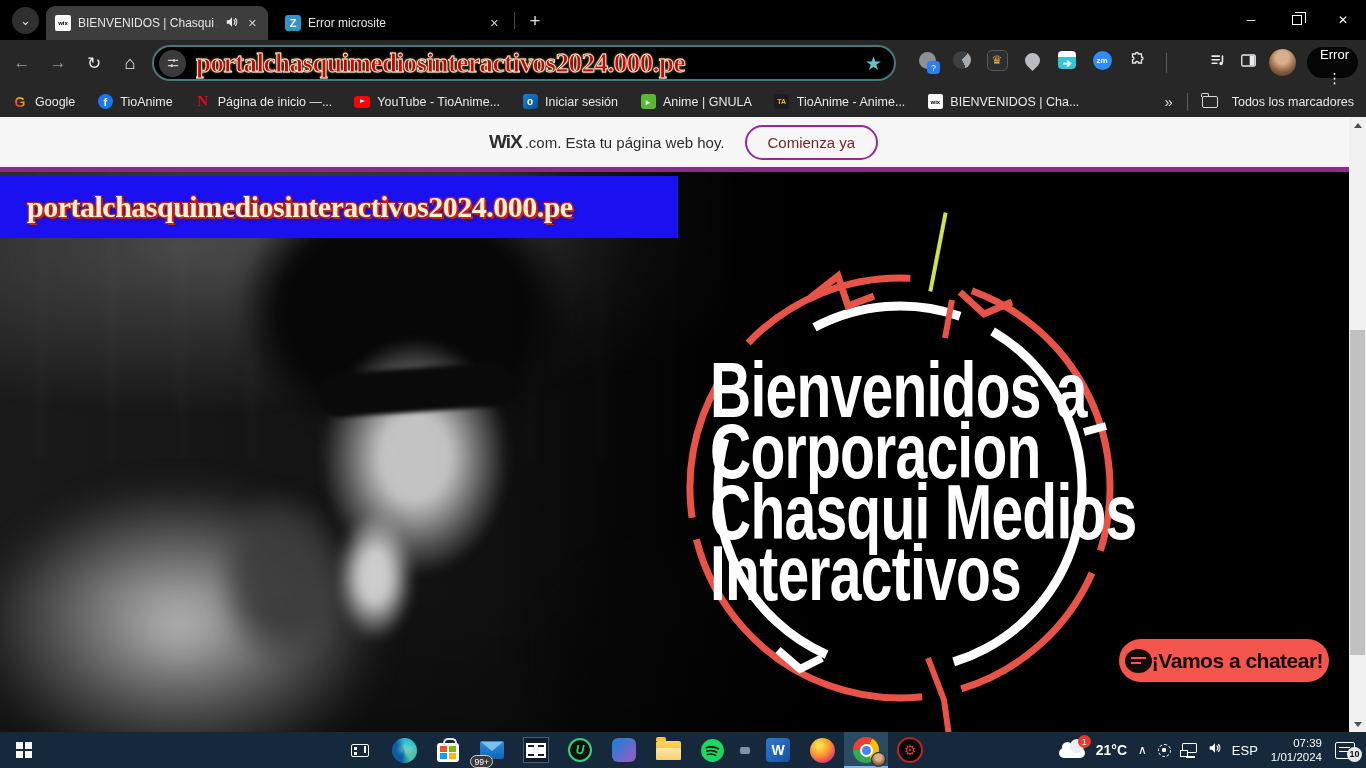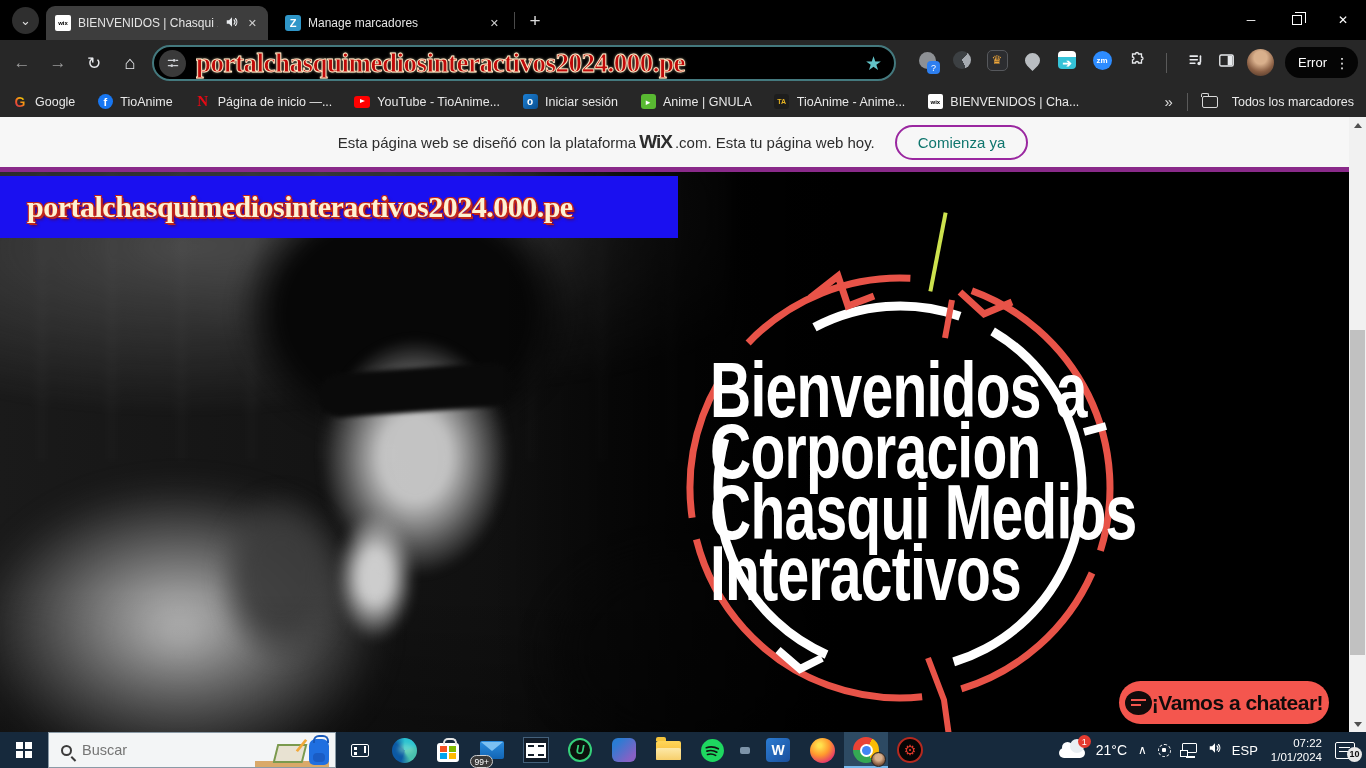--- a/index.html
+++ b/index.html
@@ -60,21 +60,21 @@
   .ext-fdm { width:18px; height:18px; border-radius:4px; background:linear-gradient(#fff 35%, #35c3d8 35%);
              color:#0d96ad; font-size:11px; font-weight:bold; display:flex; align-items:flex-end; justify-content:center; }
   .ext-fdm span { color:#fff; line-height:12px; }
   .ext-zm { width:19px; height:19px; border-radius:50%; background:#2d8cff; color:#fff; font-size:8px;
             font-weight:bold; display:flex; align-items:center; justify-content:center; }
   .tb-sep { position:absolute; left:1166px; top:13px; width:1px; height:20px; background:#5a5a5a; }
   .right-cluster { position:absolute; right:8px; top:7px; display:flex; align-items:center; gap:11px; }
   .avatar { width:27px; height:27px; border-radius:50%;
             background:radial-gradient(circle at 50% 32%, #d9b08c 28%, #8a5f44 62%, #4a3326 95%); }
   .error-pill { height:31px; background:#050505; border-radius:16px; display:flex; align-items:center;
-                gap:8px; padding:0 9px 0 13px; color:#fff; font-size:13px; }
+                gap:8px; padding:0 9px 0 13px; color:#fff; font-size:13px;flex-direction:column; }
   .dots { color:#fff; font-size:14px; letter-spacing:0; }
 
   
   .bookmarks { position:absolute; left:0; top:86px; width:1366px; height:31px; background:#272727;
                display:flex; align-items:center; padding:0 12px; color:#e8e8e8; font-size:12.5px; }
   .bm { display:flex; align-items:center; gap:7px; margin-right:22px; white-space:nowrap; }
   .bm-ic { width:16px; height:16px; display:flex; align-items:center; justify-content:center; flex:none; }
   .ic-google { font-weight:bold; font-size:14px;
                background:linear-gradient(45deg,#4285f4,#ea4335,#fbbc05,#34a853);
                -webkit-background-clip:text; background-clip:text; color:transparent; }
@@ -97,21 +97,21 @@
   .bm-sep { width:1px; height:18px; background:#5a5a5a; }
   .folder { width:16px; height:12px; border:1.5px solid #d9d9d9; border-radius:2px; position:relative; }
   .folder::before { content:""; position:absolute; left:-1.5px; top:-4px; width:6px; height:3px;
                     border:1.5px solid #d9d9d9; border-bottom:none; border-radius:2px 2px 0 0; }
 
   
   .viewport { position:absolute; left:0; top:117px; width:1366px; height:615px; background:#000; }
   .wixbar { position:absolute; left:0; top:0; width:1366px; height:50px; background:#f7f7f7;
             display:flex; align-items:center; justify-content:center; gap:2px; color:#2d2d2d; font-size:15px; }
   .wix-brand { font-weight:800; font-size:19px; letter-spacing:-1px; margin:0 1px; }
-  .wix-cta { margin-left:18px; border:2px solid #9a27a0; color:#0f766e; border-radius:20px;
+  .wix-cta { margin-left:18px; border:2px solid #9a27a0; color:#7f1d1d; border-radius:20px;
              padding:7px 21px; font-size:15px; background:transparent; }
   .purple-line { position:absolute; left:0; top:50px; width:1366px; height:5px; background:#8a2a8a; }
 
   .page { position:absolute; left:0; top:55px; width:1366px; height:560px; overflow:hidden; background:#000; }
 
   
   .photo { position:absolute; left:0; top:0; width:940px; height:560px;
            background:linear-gradient(90deg,#1a1a1a 0%, #101010 55%, #000 95%); }
   .ph { position:absolute; border-radius:50%; }
   .ph-foliage { left:-30px; top:-40px; width:760px; height:330px; border-radius:0;
@@ -148,21 +148,21 @@
 
   
   .deco { position:absolute; left:660px; top:8px; z-index:3; }
   .yellow-line { position:absolute; left:936px; top:40px; width:4px; height:80px; background:#cde24e;
                  transform:rotate(11deg); z-index:4; }
 
   .heading { position:absolute; left:710px; top:188px; z-index:5; color:#fff; font-weight:700;
              font-size:77px; line-height:61px; letter-spacing:-1px; transform:scaleX(.74);
              transform-origin:left top; white-space:nowrap; }
 
-  .chat-btn { position:absolute; left:1119px; top:509px; width:210px; height:43px; border-radius:27px;
+  .chat-btn { position:absolute; left:1119px; top:467px; width:210px; height:43px; border-radius:27px;
               background:#f4564e; z-index:8; display:flex; align-items:center; justify-content:center; }
   .chat-bubble { position:relative; width:27px; height:24px; border-radius:50%; background:#120b0b; }
   .chat-bubble::before { content:""; position:absolute; left:6px; top:8px; width:15px; height:2.5px; background:#f4564e; }
   .chat-bubble::after { content:""; position:absolute; left:6px; top:13px; width:10px; height:2.5px; background:#f4564e;
        box-shadow:-2px 8px 0 -1px #120b0b; }
   .chat-label { color:#120b0b; font-size:21px; font-weight:bold; letter-spacing:-0.5px; }
 
   
   .scrollbar { position:absolute; right:0; top:0; width:17px; height:615px; background:#f1f1f1; z-index:20; }
   .sb-up, .sb-down { position:absolute; left:0; width:17px; height:16px; display:flex; align-items:center; justify-content:center; }
@@ -249,21 +249,21 @@
                 color:#e0392b; font-size:14px; display:flex; align-items:center; justify-content:center; }
 
   .tray { position:absolute; right:0; top:0; height:36px; display:flex; align-items:center; gap:9px;
           padding-right:5px; color:#fff; }
   .weather { position:relative; width:28px; height:20px; }
   .cloud { position:absolute; left:0; bottom:2px; width:26px; height:10px; background:#fff; border-radius:6px; }
   .cloud::before { content:""; position:absolute; left:3px; top:-6px; width:11px; height:11px; border-radius:50%; background:#fff; }
   .cloud::after { content:""; position:absolute; left:11px; top:-9px; width:14px; height:14px; border-radius:50%; background:#e9eef2; }
   .badge-w { position:absolute; right:-4px; top:-5px; width:13px; height:13px; border-radius:50%; background:#e53b30;
              color:#fff; font-size:9px; display:flex; align-items:center; justify-content:center; z-index:2; }
-  .temp { font-size:14px; }
+  .temp { font-size:14px;font-weight:bold; }
   .chev-up { font-size:12px; color:#fff; margin:0 2px; }
   .mn-circle { width:13px; height:13px; border:1.5px dashed #fff; border-radius:50%; position:relative; }
   .mn-circle::after { content:""; position:absolute; left:3.5px; top:3.5px; width:4px; height:4px; background:#fff; border-radius:1px; }
   .net-ic { position:relative; width:18px; height:14px; }
   .net-ic .scr { position:absolute; left:2px; top:0; width:15px; height:10px; border:1.7px solid #fff; border-radius:1px; }
   .net-ic::after { content:""; position:absolute; left:6px; bottom:-1px; width:9px; height:1.7px; background:#fff; }
   .net-ic::before { content:""; position:absolute; left:0; bottom:0px; width:6px; height:5px; background:#16293c;
                     border:1.5px solid #fff; z-index:2; }
   .lang { font-size:13px; }
   .clock { text-align:right; font-size:11.5px; line-height:14px; padding:0 4px; }
@@ -289,21 +289,21 @@
         <svg width="14" height="14" viewBox="0 0 24 24">
             <path fill="#e8eaed" d="M3 9v6h4l5 5V4L7 9H3z"></path>
             <path d="M15.5 8.5a5 5 0 0 1 0 7M18 6a9 9 0 0 1 0 12" stroke="#e8eaed" stroke-width="2" fill="none" stroke-linecap="round"></path>
           </svg>
       </span>
       <span class="tab-close">✕</span>
     </div>
 
     <div class="tab inactive">
       <span class="favicon-z">Z</span>
-      <span class="tab-title">Manage marcadores</span>
+      <span class="tab-title">Error microsite</span>
       <span class="tab-close">✕</span>
     </div>
 
     <div class="tab-divider"></div>
     <div class="new-tab">+</div>
 
     <div class="win-controls">
       <div class="win-btn">─</div>
       <div class="win-btn">
         <span class="restore-glyph"></span>
@@ -432,21 +432,20 @@
       <span class="bm-overflow">»</span>
       <span class="bm-sep"></span>
       <span class="folder"></span>
       <span>Todos los marcadores</span>
     </div>
   </div>
 
   <div class="viewport">
 
     <div class="wixbar">
-      <span>Esta página web se diseñó con la plataforma </span>
       <span class="wix-brand">WiX</span>
       <span>.com. Esta tu página web hoy.</span>
       <button class="wix-cta">Comienza ya</button>
     </div>
     <div class="purple-line"></div>
 
     <div class="page">
 
       <div class="photo">
         <div class="ph ph-foliage"></div>
@@ -499,31 +498,20 @@
   <div class="taskbar">
     <div class="start">
       <span class="winlogo">
           <i></i>
           <i></i>
           <i></i>
           <i></i>
         </span>
     </div>
 
-    <div class="searchbox">
-      <span class="lens"></span>
-      <input placeholder="Buscar" style="">
-      <span class="search-art">
-        <span class="art-desk"></span>
-        <span class="art-book">
-            <span class="art-pencil"></span>
-          </span>
-        <span class="art-pack"></span>
-      </span>
-    </div>
 
     <div class="tb-icons">
       <div class="slot">
           <span class="tv-icon"></span>
         </div>
       <div class="slot">
           <span class="edge-ic2"></span>
         </div>
       <div class="slot">
           <span class="store-ic">
@@ -587,21 +575,21 @@
           <span class="scr"></span>
         </span>
       <span>
         <svg width="16" height="14" viewBox="0 0 24 24">
             <path fill="#fff" d="M3 9v6h4l5 5V4L7 9H3z"></path>
             <path d="M15.5 8.5a5 5 0 0 1 0 7M18 6a9 9 0 0 1 0 12" stroke="#fff" stroke-width="2" fill="none" stroke-linecap="round"></path>
           </svg>
       </span>
       <span class="lang">ESP</span>
       <span class="clock">
-        <div>07:22</div>
+        <div>07:39</div>
         <div>1/01/2024</div>
       </span>
       <span class="notif">
         <span class="badge-n">10</span>
       </span>
     </div>
   </div>
 </div>
 
 </body></html>

